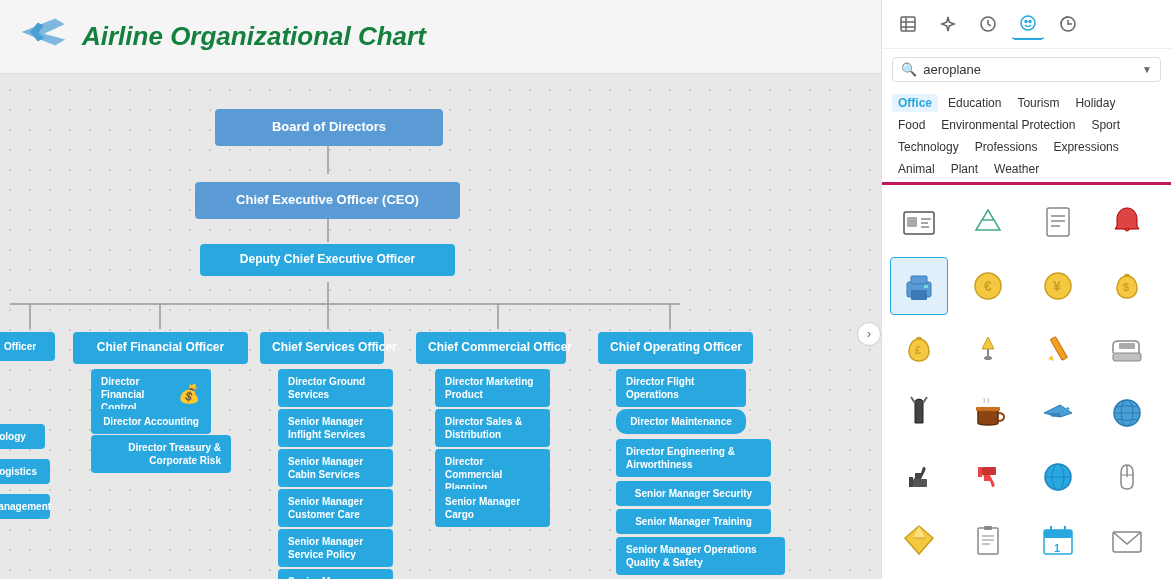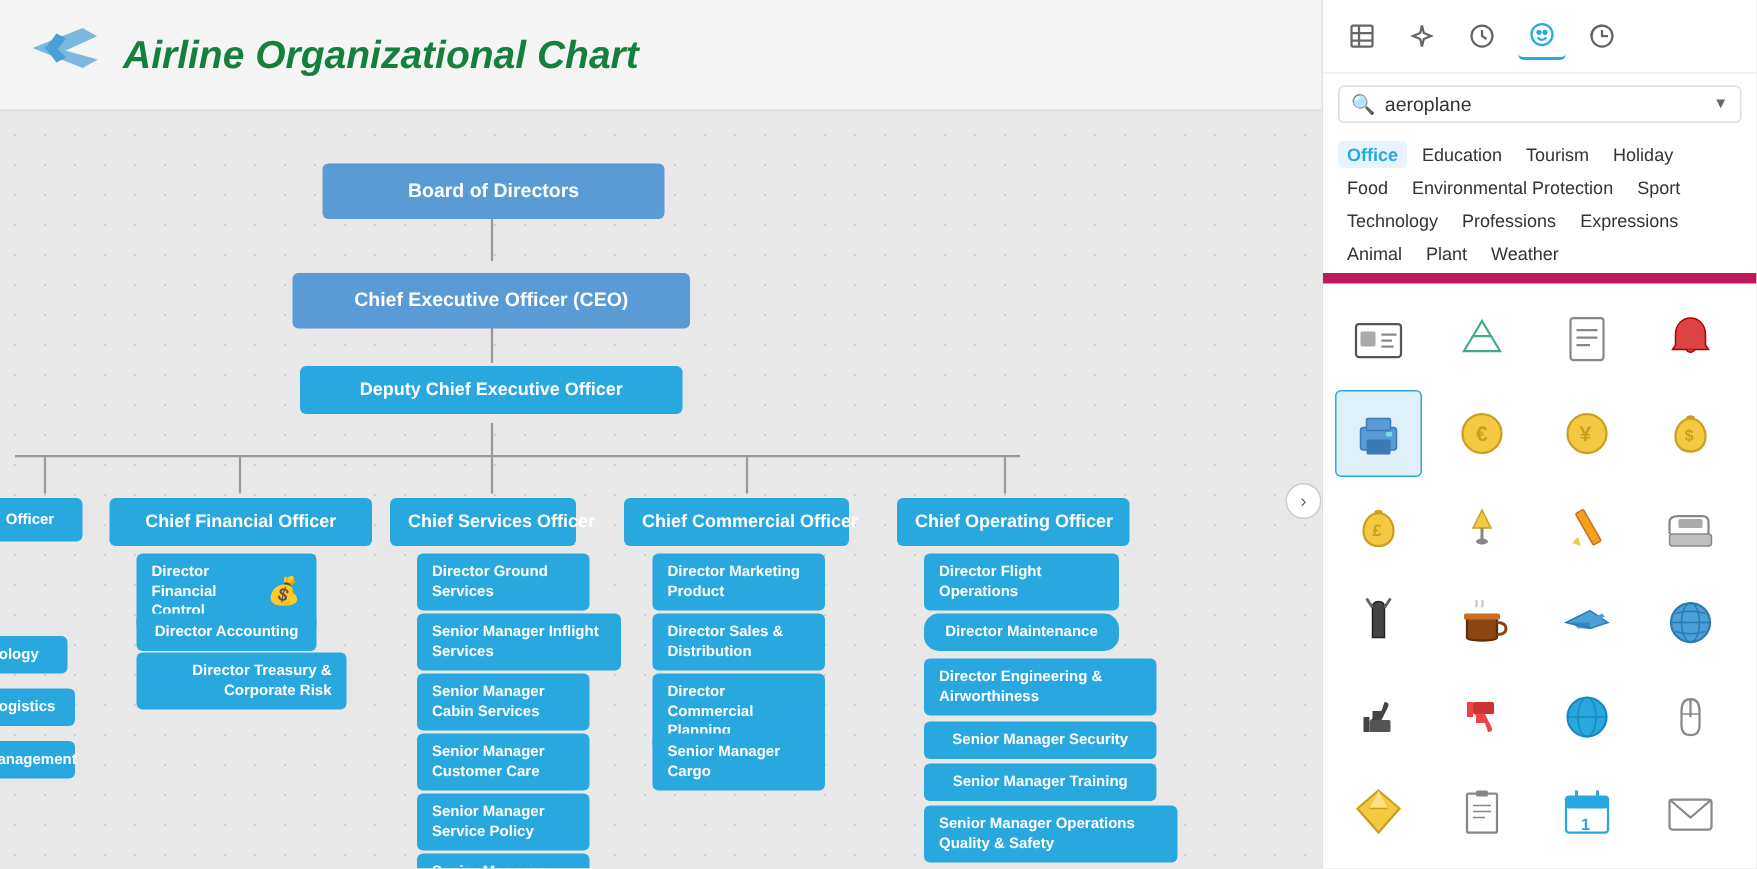--- a/index.html
+++ b/index.html
@@ -158,21 +158,21 @@
     .search-bar .dropdown-arrow {
       color: #666;
       font-size: 10px;
     }
 
     .category-tags {
       padding: 4px 10px;
       display: flex;
       flex-wrap: wrap;
       gap: 4px;
-      border-bottom: 7px solid #be185d;
+      border-bottom: 3px solid #be185d;
     }
 
     .tag {
       font-size: 12px;
       padding: 2px 6px;
       border-radius: 3px;
       cursor: pointer;
       color: #333;
     }
 
@@ -308,21 +308,21 @@
       <div class="node" style="left:-20px; top:420px; width:70px; font-size:10px;">
         <span>Management</span>
       </div>
       <div class="node" style="left:-20px; top:350px; width:65px; font-size:10px;">
         <span>ology</span>
       </div>
 
       <div class="node" style="left:278px; top:295px; width:115px; font-size:10px; white-space:normal; text-align:left;">
         <span>Director Ground Services</span>
       </div>
-      <div class="node" style="left:278px; top:335px; width:136px; font-size:10px; white-space:normal; text-align:left;">
+      <div class="node" style="left:278px; top:335px; width:115px; font-size:10px; white-space:normal; text-align:left;">
         <span>Senior Manager Inflight Services</span>
       </div>
       <div class="node" style="left:278px; top:375px; width:115px; font-size:10px; white-space:normal; text-align:left;">
         <span>Senior Manager Cabin Services</span>
       </div>
       <div class="node" style="left:278px; top:415px; width:115px; font-size:10px; white-space:normal; text-align:left;">
         <span>Senior Manager Customer Care</span>
       </div>
       <div class="node" style="left:278px; top:455px; width:115px; font-size:10px; white-space:normal; text-align:left;">
         <span>Senior Manager Service Policy</span>

